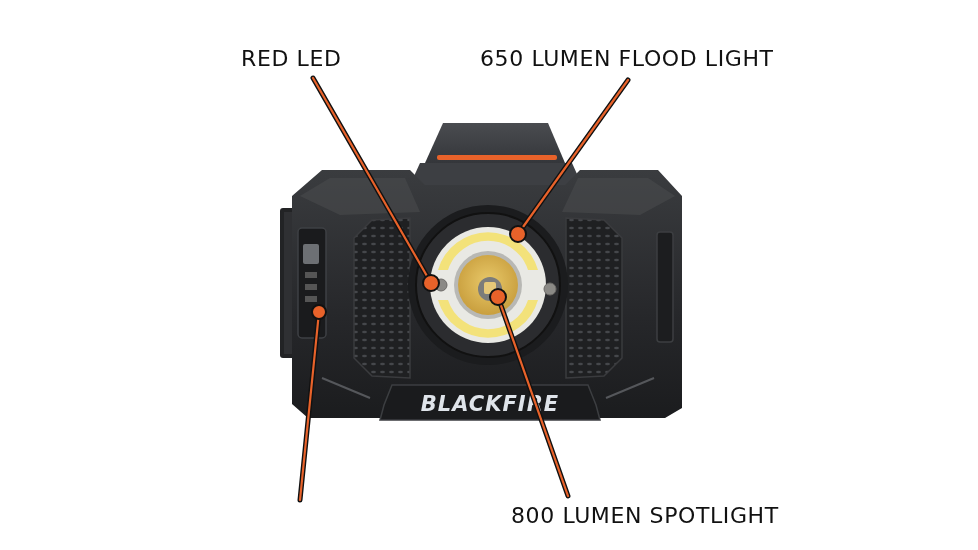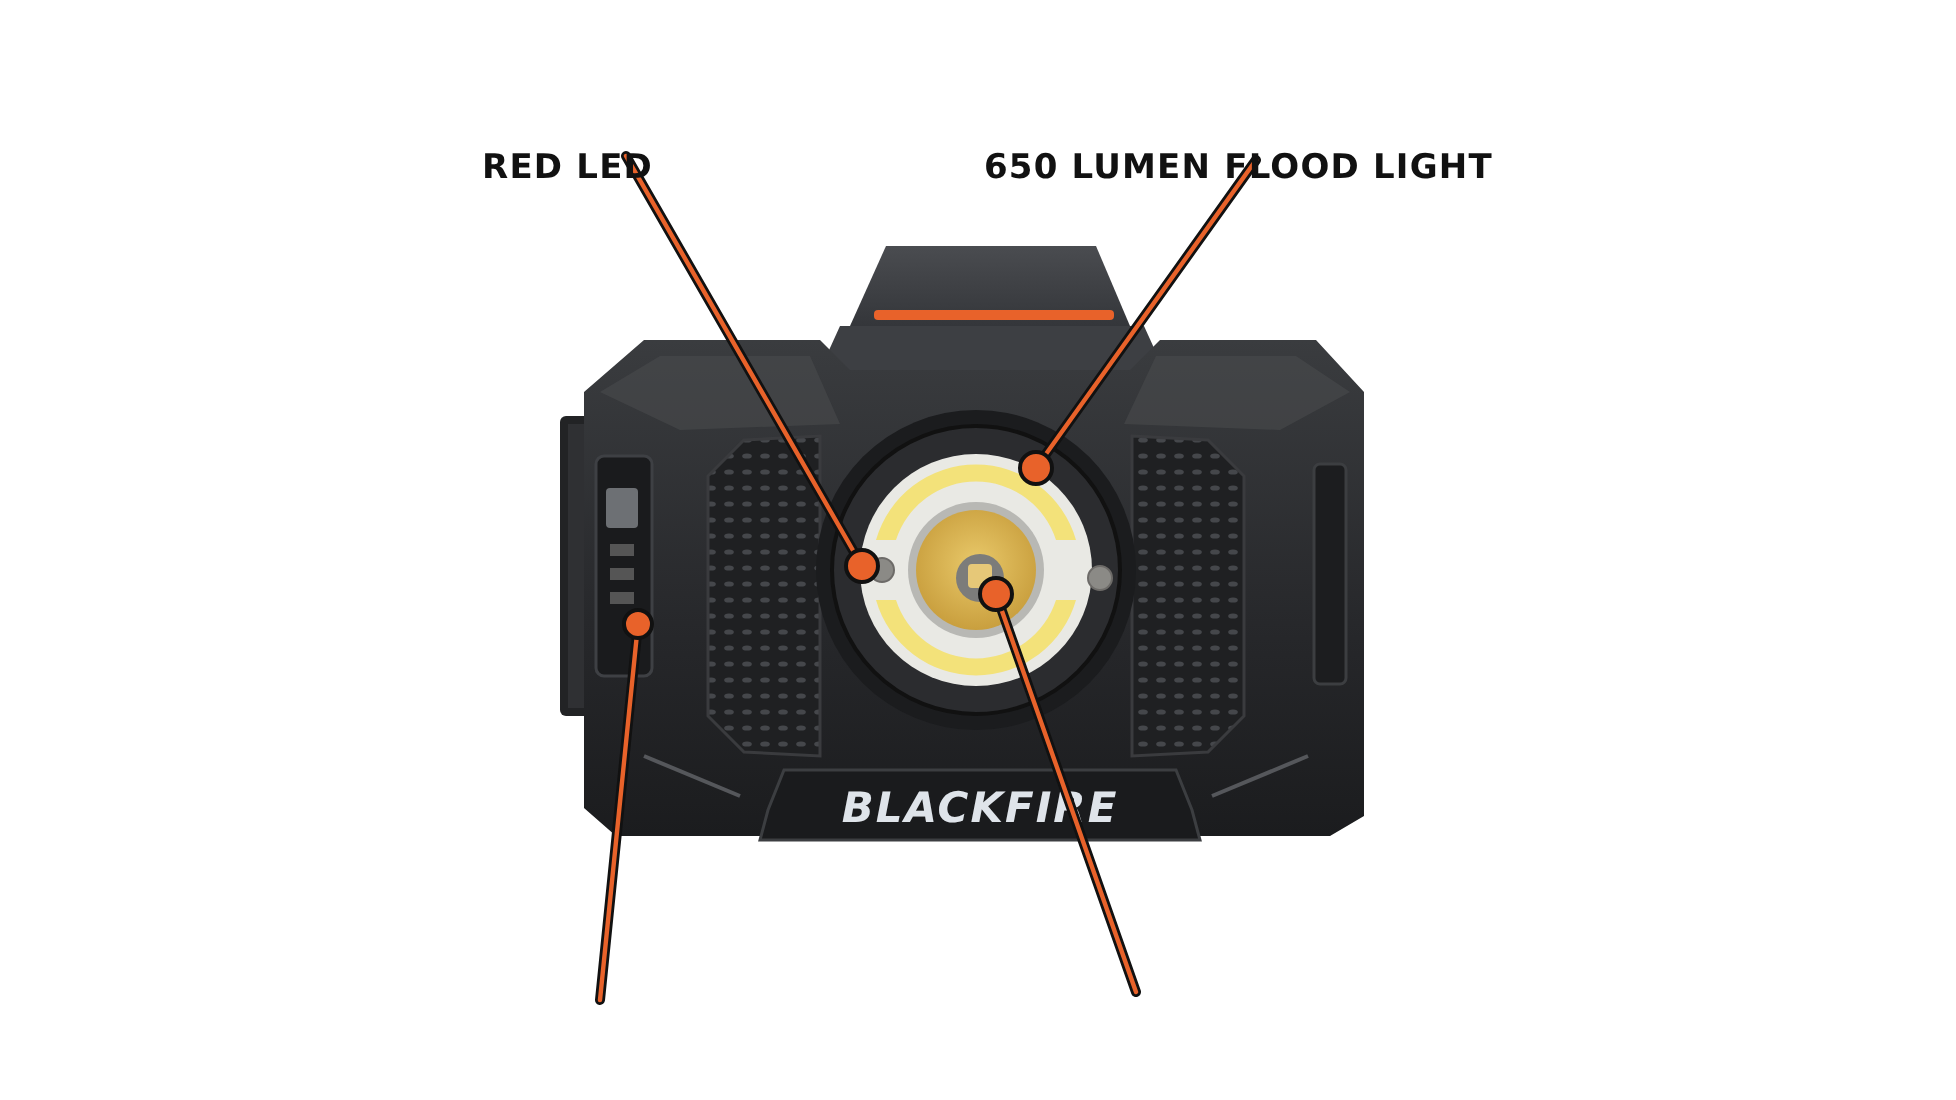--- a/index.html
+++ b/index.html
@@ -1,23 +1,23 @@
 <!DOCTYPE html>
 <html><head>
   <meta charset="utf-8">
   <style>
     html, body { margin: 0; padding: 0; background: #ffffff; }
     body { width: 978px; height: 550px; position: relative; overflow: hidden; font-family: "DejaVu Sans", "Liberation Sans", sans-serif; }
     .stage { position: absolute; left: 0; top: 0; width: 978px; height: 550px; }
     .label {
-      position: absolute; font-weight: bold; font-size: 17px; letter-spacing: 0.6px;
-      color: #111111; white-space: nowrap; line-height: 20px; margin-top: 25px;
+      position: absolute; font-weight: normal; font-size: 22px; letter-spacing: 0.6px;
+      color: #111111; white-space: nowrap; line-height: 20px;
     }
     #lbl-red { left: 241px; top: 49px; }
-    #lbl-flood { left: 492px; top: 49px; text-align: right; }
+    #lbl-flood { left: 480px; top: 49px; text-align: right; }
     #lbl-battery { left: 230px; top: 506px; }
     #lbl-spot { left: 511px; top: 506px; }
     svg { position: absolute; left: 0; top: 0; }
     .brand { font-family: "DejaVu Sans", "Liberation Sans", sans-serif; font-weight: bold; font-style: italic; }
   </style>
 </head>
 <body>
 
 <div class="stage">
 
@@ -116,13 +116,14 @@
       <circle cx="498" cy="297" r="8" fill="#e8622a" stroke="#111" stroke-width="2"></circle>
 
       <line x1="319" y1="312" x2="300" y2="500" stroke="#111" stroke-width="5" stroke-linecap="round"></line>
       <line x1="319" y1="312" x2="300" y2="500" stroke="#e8622a" stroke-width="2.2" stroke-linecap="round"></line>
       <circle cx="319" cy="312" r="7" fill="#e8622a" stroke="#111" stroke-width="2"></circle>
     </g>
   </svg>
 
   <div id="lbl-red" class="label">RED LED</div>
   <div id="lbl-flood" class="label">650 LUMEN FLOOD LIGHT</div>
+  <div id="lbl-spot" class="label">800 LUMEN SPOTLIGHT</div>
 </div>
 
 </body></html>

